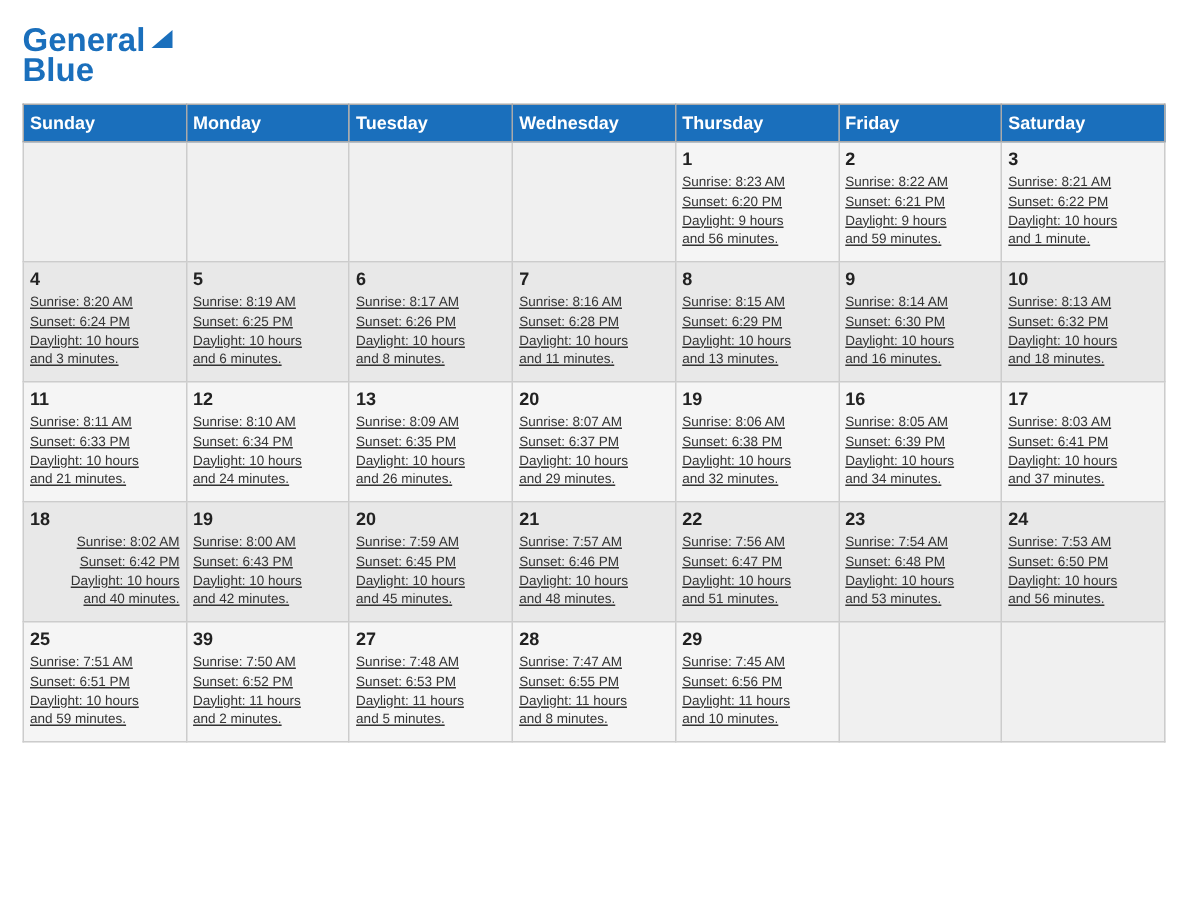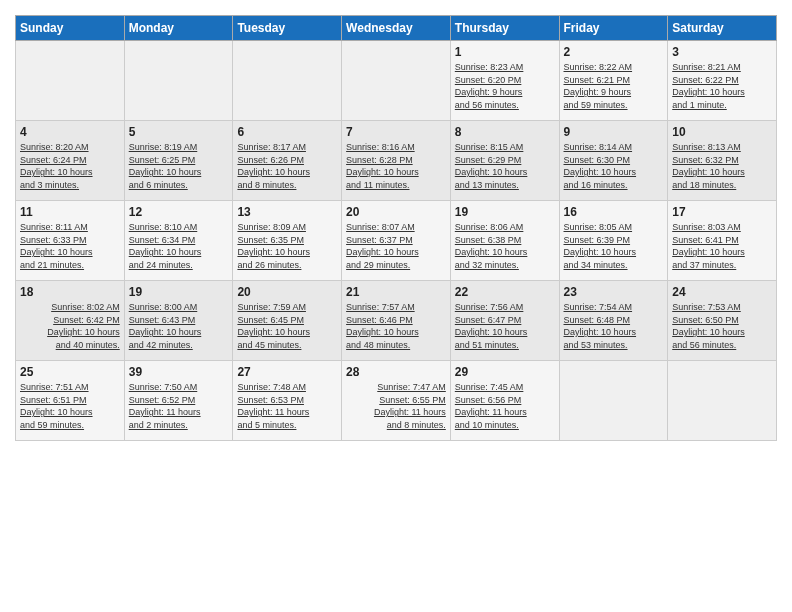--- a/index.html
+++ b/index.html
@@ -89,20 +89,41 @@
       text-decoration: underline;
     }
     .empty-cell {
       background: #f0f0f0 !important;
     }
   </style>
 </head>
 <body>
 
 <div class="container">
+  <div class="header">
+    <div class="logo">
+      <div style="display:flex;align-items:center;">
+        <span class="logo-text">
+          <span class="blue">General</span>
+        </span>
+        <svg width="18" height="18" viewBox="0 0 18 18" style="margin-left:2px;margin-top:-4px;">
+          <polygon points="2,16 16,4 16,16" fill="#1a6fbc"></polygon>
+        </svg>
+      </div>
+      <div style="margin-top:-4px;">
+        <span class="logo-text">
+          <span class="blue">Blue</span>
+        </span>
+      </div>
+    </div>
+    <div class="title-block">
+      <div class="month-title"></div>
+      <div class="location"></div>
+    </div>
+  </div>
 
   <table>
     <thead>
       <tr>
       <th>Sunday</th>
           <th>Monday</th>
           <th>Tuesday</th>
           <th>Wednesday</th>
           <th>Thursday</th>
           <th>Friday</th>
@@ -307,21 +328,21 @@
           </td>
           <td>
             <span class="day-num">27</span>
             <div class="day-info" style="white-space: pre-line;">Sunrise: 7:48 AM
 Sunset: 6:53 PM
 Daylight: 11 hours
 and 5 minutes.</div>
           </td>
           <td>
             <span class="day-num">28</span>
-            <div class="day-info" style="white-space: pre-line; text-align: right;">Sunrise: 7:47 AM
+            <div class="day-info" style="white-space: pre-line;">Sunrise: 7:47 AM
 Sunset: 6:55 PM
 Daylight: 11 hours
 and 8 minutes.</div>
           </td>
           <td>
             <span class="day-num">29</span>
             <div class="day-info" style="white-space: pre-line;">Sunrise: 7:45 AM
 Sunset: 6:56 PM
 Daylight: 11 hours
 and 10 minutes.</div>

